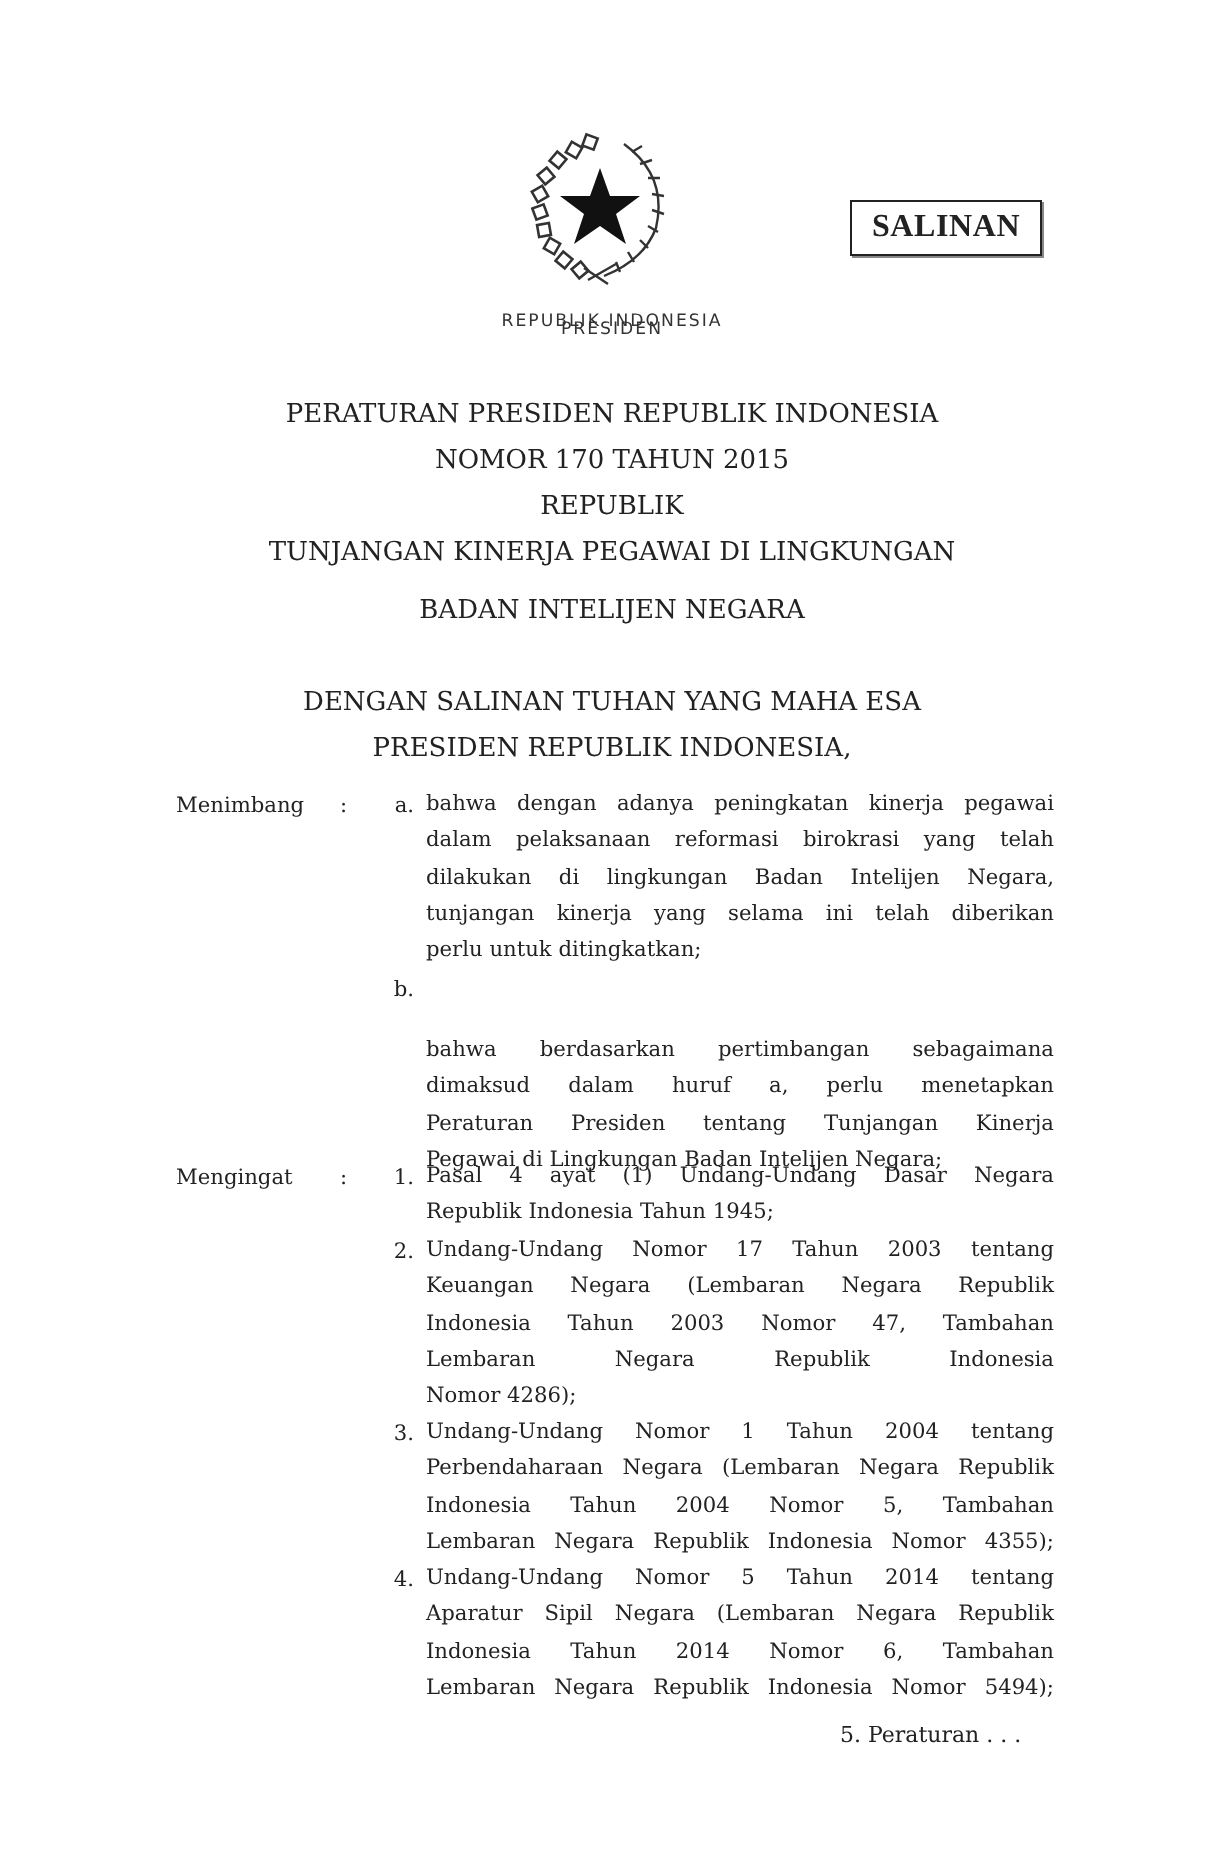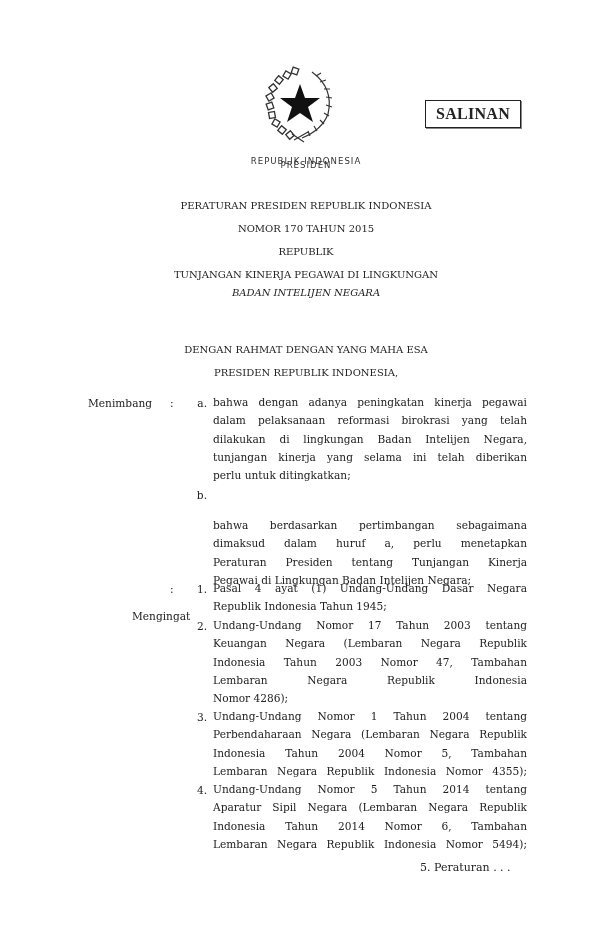--- a/index.html
+++ b/index.html
@@ -14,21 +14,21 @@
       border: 1px solid #222; box-shadow: 1px 1px 0 #888;
       font-family: "Liberation Serif", serif; font-weight: bold; font-size: 16px;
       display: flex; align-items: center; justify-content: center; letter-spacing: 0.3px;
     }
     .pres-label {
       position: absolute; left: 200px; width: 212px; text-align: center;
       font-family: "DejaVu Sans", sans-serif; font-size: 8.6px; letter-spacing: 1px; color: #333;
     }
     .center-line {
       position: absolute; left: 100px; width: 412px; text-align: center;
-      font-size: 10px; letter-spacing: 0;
+      font-size: 13px; letter-spacing: 0;
     }
     .label { position: absolute; left: 88px; font-size: 10.6px; }
     .colon { position: absolute; left: 170px; font-size: 10.6px; }
     .marker { position: absolute; font-size: 10.6px; text-align: right; width: 18px; }
     .para {
       position: absolute; left: 213px; width: 314px; font-size: 10.6px;
       line-height: 18.3px; text-align: justify;
     }
     .para .ln { display: block; text-align: justify; text-align-last: justify; white-space: nowrap; height: 18.3px; }
     .para .ln.last { text-align-last: left; }
@@ -65,23 +65,23 @@
 
 <div class="salinan">SALINAN</div>
 
 <div class="pres-label" style="top:160px;">PRESIDEN</div>
 <div class="pres-label" style="top:156px;">REPUBLIK INDONESIA</div>
 
 <div class="center-line" style="top:200px;">PERATURAN PRESIDEN REPUBLIK INDONESIA</div>
 <div class="center-line" style="top:223px;">NOMOR 170 TAHUN 2015</div>
 <div class="center-line" style="top:246px;">REPUBLIK</div>
 <div class="center-line" style="top:269px;">TUNJANGAN KINERJA PEGAWAI DI LINGKUNGAN</div>
-<div class="center-line" style="top:287px;font-style:italic;">BADAN INTELIJEN NEGARA</div>
+<div class="center-line" style="top:298px;">BADAN INTELIJEN NEGARA</div>
 
-<div class="center-line" style="top:344px;">DENGAN RAHMAT DENGAN YANG MAHA ESA</div>
+<div class="center-line" style="top:344px;">DENGAN SALINAN TUHAN YANG MAHA ESA</div>
 <div class="center-line" style="top:367px;">PRESIDEN REPUBLIK INDONESIA,</div>
 
 <div class="label" style="top:397px;">Menimbang</div>
 <div class="colon" style="top:397px;">:</div>
 
 <div class="marker" style="left:189px; top:397px;">a.</div>
 <div class="para" style="top:393px;">
   <span class="ln">bahwa dengan adanya peningkatan kinerja pegawai</span>
   <span class="ln">dalam pelaksanaan reformasi birokrasi yang telah</span>
   <span class="ln">dilakukan di lingkungan Badan Intelijen Negara,</span>
@@ -90,21 +90,21 @@
 </div>
 
 <div class="marker" style="left:189px; top:489px;">b.</div>
 <div class="para" style="top:485px;margin-top:31px;">
   <span class="ln">bahwa berdasarkan pertimbangan sebagaimana</span>
   <span class="ln">dimaksud dalam huruf a, perlu menetapkan</span>
   <span class="ln">Peraturan Presiden tentang Tunjangan Kinerja</span>
   <span class="ln last">Pegawai di Lingkungan Badan Intelijen Negara;</span>
 </div>
 
-<div class="label" style="top:610px;margin-left:44px;">Mengingat</div>
+<div class="label" style="top:583px;">Mengingat</div>
 <div class="colon" style="top:583px;">:</div>
 
 <div class="marker" style="left:189px; top:583px;">1.</div>
 <div class="para" style="top:579px;">
   <span class="ln">Pasal 4 ayat (1) Undang-Undang Dasar Negara</span>
   <span class="ln last">Republik Indonesia Tahun 1945;</span>
 </div>
 
 <div class="marker" style="left:189px; top:620px;">2.</div>
 <div class="para" style="top:616px;">

